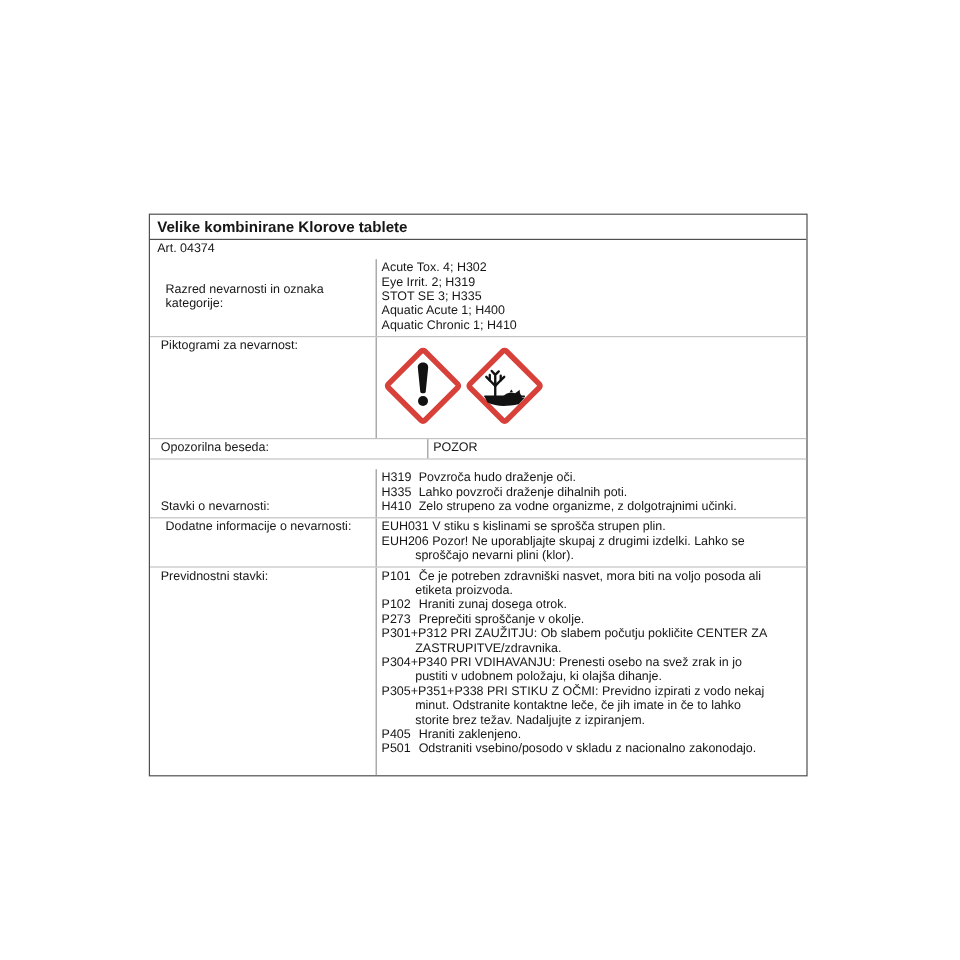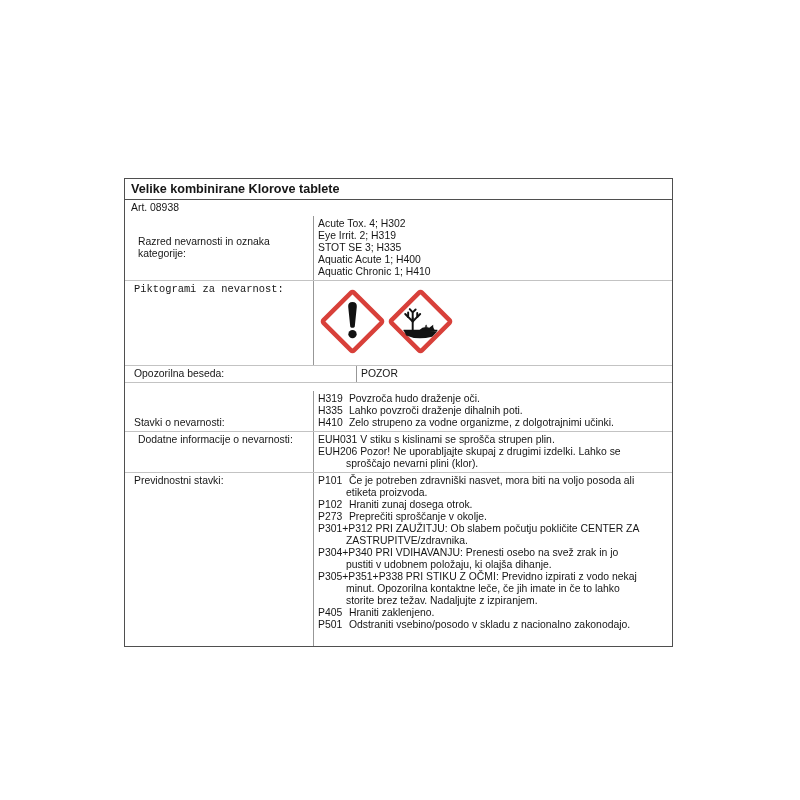--- a/index.html
+++ b/index.html
@@ -10,42 +10,42 @@
   .row{display:flex;border-bottom:1px solid #c3c3c3;box-sizing:border-box;}
   .row:last-child{border-bottom:none;}
   .title-row{display:block;border-bottom:1px solid #4f4f4f;padding:3px 5px 3px 6px;
              font-size:12.6px;font-weight:bold;line-height:14px;}
   .art-row{display:block;padding:2px 5px 2px 6px;min-height:12px;}
   .c1{flex:0 0 188px;width:188px;box-sizing:border-box;padding:2px 4px 2px 9px;}
   .c1.pad13{padding-left:13px;}
   .c1.vcenter{display:flex;align-items:center;}
   .c2{flex:1;border-left:1px solid #979797;box-sizing:border-box;padding:2px 3px 2px 4px;}
   .r-hazardclass{min-height:62px;}
-  .r-picto{min-height:85px;font-family:Liberation Mono, monospace;}
+  .r-picto{min-height:85px;}
   .r-signal{min-height:14px;gap:43px;}
   .r-hstat{min-height:49px;align-items:flex-end;}
   .r-euh{min-height:38px;}
   .r-pstat{min-height:173px;justify-content:center;}
   .r-pstat .c2{padding-bottom:12px;}
   .ln{min-height:12px;}
   .cont{padding-left:28px;}
   .code{display:inline-block;min-width:28px;}
   .picto-wrap{padding-top:6px;padding-left:2px;font-size:0;white-space:nowrap;}
   .picto{display:inline-block;vertical-align:top;}
   .picto + .picto{margin-left:3px;}
 </style>
 </head>
 <body>
 
 <div id="canvas">
   <div id="sheet">
 
     <div class="title-row">Velike kombinirane Klorove tablete</div>
 
-    <div class="art-row">Art. 08938</div>
+    <div class="art-row">Art. 04374</div>
 
     <div class="row r-hazardclass">
       <div class="c1 pad13 vcenter">
           <span>Razred nevarnosti in oznaka kategorije:</span>
         </div>
       <div class="c2">
         <div class="ln">Acute Tox. 4; H302</div>
         <div class="ln">Eye Irrit. 2; H319</div>
         <div class="ln">STOT SE 3; H335</div>
         <div class="ln">Aquatic Acute 1; H400</div>
@@ -113,21 +113,21 @@
       <div class="c2">
         <div class="ln"><span class="code">P101</span> <span>Če je potreben zdravniški nasvet, mora biti na voljo posoda ali</span></div>
         <div class="ln cont">etiketa proizvoda.</div>
         <div class="ln"><span class="code">P102</span> <span>Hraniti zunaj dosega otrok.</span></div>
         <div class="ln"><span class="code">P273</span> <span>Preprečiti sproščanje v okolje.</span></div>
         <div class="ln"><span class="code">P301+P312</span> <span>PRI ZAUŽITJU: Ob slabem počutju pokličite CENTER ZA</span></div>
         <div class="ln cont">ZASTRUPITVE/zdravnika.</div>
         <div class="ln"><span class="code">P304+P340</span> <span>PRI VDIHAVANJU: Prenesti osebo na svež zrak in jo</span></div>
         <div class="ln cont">pustiti v udobnem položaju, ki olajša dihanje.</div>
         <div class="ln"><span class="code">P305+P351+P338</span> <span>PRI STIKU Z OČMI: Previdno izpirati z vodo nekaj</span></div>
-        <div class="ln cont">minut. Opozorilna kontaktne leče, če jih imate in če to lahko</div>
+        <div class="ln cont">minut. Odstranite kontaktne leče, če jih imate in če to lahko</div>
         <div class="ln cont">storite brez  težav. Nadaljujte z izpiranjem.</div>
         <div class="ln"><span class="code">P405</span> <span>Hraniti zaklenjeno.</span></div>
         <div class="ln"><span class="code">P501</span> <span>Odstraniti vsebino/posodo v skladu z nacionalno zakonodajo.</span></div>
       </div>
     </div>
 
   </div>
 </div>
 
 </body></html>

